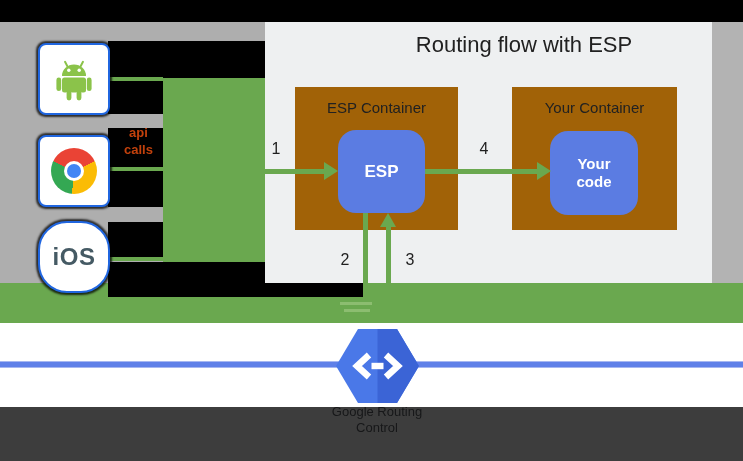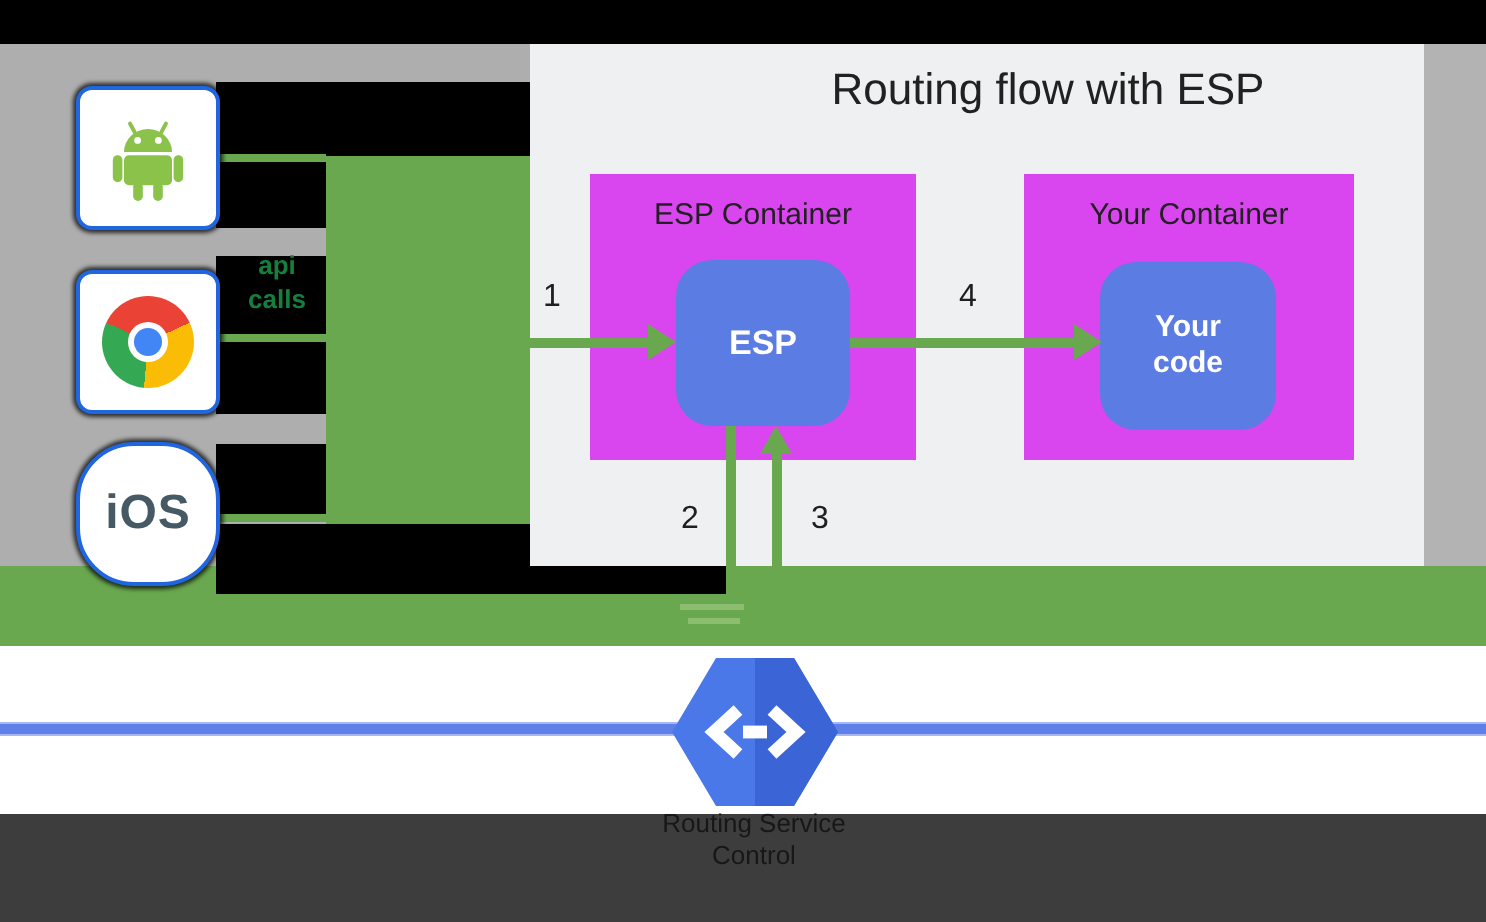--- a/index.html
+++ b/index.html
@@ -26,27 +26,27 @@
   .b5{left:108px;top:222px;width:55px;height:36px;}
   .b6{left:108px;top:262px;width:255px;height:35px;}
 
   
   .vbar{left:163px;top:78px;width:102px;height:184px;background:#6aa84f;}
   .conn{height:4px;width:53px;left:110px;background:#6aa84f;}
   .conn-android{top:77px;}
   .conn-chrome{top:167px;}
   .conn-ios{top:257px;}
 
-  .api-calls{left:110px;top:124px;width:57px;color:#15803d;font-size:13px;line-height:17px;
+  .api-calls{left:110px;top:124px;width:57px;color:#c2410c;font-size:13px;line-height:17px;
              font-weight:bold;text-align:center;}
 
   
   .panel{left:265px;top:22px;width:447px;height:261px;background:#eef0f1;}
   .panel-title{left:265px;top:32px;width:518px;text-align:center;font-size:22px;color:#212121;}
-  .container-box{background:#d946ef;width:163px;height:143px;top:87px;}
+  .container-box{background:#a16207;width:163px;height:143px;top:87px;}
   .cb-esp{left:295px;}
   .cb-your{left:512px;width:165px;}
   .container-title{position:absolute;left:0;top:12px;width:100%;text-align:center;
                    font-size:15px;color:#212121;}
   .blue-box{position:absolute;background:#5b7ce2;color:#fff;font-weight:bold;
             display:flex;align-items:center;justify-content:center;text-align:center;border-radius:18px;}
   .bb-esp{left:43px;top:43px;width:87px;height:83px;font-size:17px;}
   .bb-your{left:38px;top:44px;width:88px;height:84px;font-size:15px;line-height:18px;text-align:center;}
 
   
@@ -184,19 +184,19 @@
     <svg width="87" height="80" viewBox="0 0 87 80">
       <polygon points="2,40 24,3 63,3 85,40 63,77 24,77" fill="#4a78e8"></polygon>
       <polygon points="43.5,3 63,3 85,40 63,77 43.5,77" fill="#3b64d6"></polygon>
       <polyline points="35,29 23,40 35,51" stroke="#ffffff" stroke-width="6.5" fill="none"></polyline>
       <polyline points="52,29 64,40 52,51" stroke="#ffffff" stroke-width="6.5" fill="none"></polyline>
       <rect x="37.5" y="36.8" width="12" height="6.4" fill="#ffffff"></rect>
     </svg>
   </div>
 
   <div class="abs footer-caption">
-    <div>Routing Service</div>
+    <div>Google Routing</div>
     <div>Control</div>
   </div>
 
   <div class="abs darkbar"></div>
 
 </div>
 
 </body></html>

